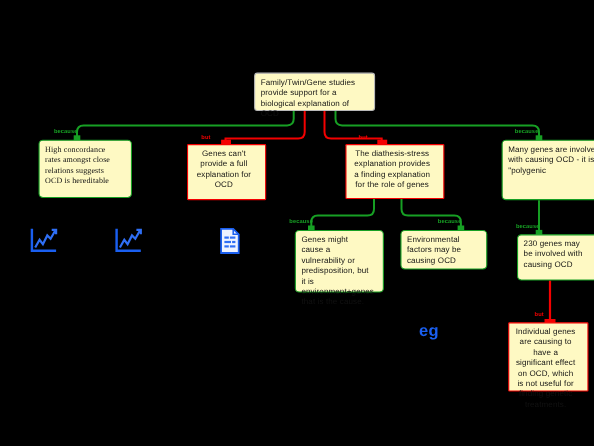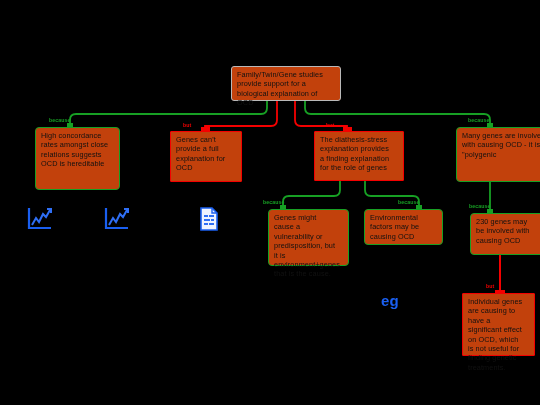--- a/index.html
+++ b/index.html
@@ -16,35 +16,36 @@
   }
   #canvas {
     position: absolute;
     left: 0; top: 0;
     width: 540px;
     height: 405px;
   }
   .node {
     position: absolute;
     box-sizing: border-box;
-    background: #c2410c;
+    background: #fef9c3;
     color: #111111;
     font-size: 7.3px;
     line-height: 9.4px;
     padding: 3px 10px 3px 5px;
     border-radius: 4px;
     z-index: 5;
     letter-spacing: 0.1px;
   }
   .node.green {
     border: 1.6px solid #17a024;
   }
   .node.red {
     border: 1.6px solid #f40000;
     border-radius: 1px;
+    text-align: center;
   }
   .node.plain {
     border: 1px solid #b9b9b9;
     border-radius: 3px;
   }
   .connector-label {
     position: absolute;
     font-size: 5.2px;
     font-weight: bold;
     letter-spacing: 0.1px;
@@ -110,21 +111,21 @@
 <div class="connector-label green" style="left:263px; top:199px;">because</div>
 
 <div class="connector-label green" style="left:398px; top:199px;">because</div>
 
 <div class="connector-label green" style="left:469px; top:203px;">because</div>
 
 <div class="connector-label red" style="left:486px; top:283px;">but</div>
 
 <div class="node plain" style="left:231px; top:66px; width:110px; height:35px;">Family/Twin/Gene studies provide support for a biological explanation of OCD</div>
 
-<div class="node green" style="left:35px; top:127px; width:85px; height:63px;">High concordance rates amongst close relations suggests OCD is hereditable</div>
+<div class="node green" style="left:35px; top:127px; width:85px; height:53px;font-family:Liberation Serif, serif;">High concordance rates amongst close relations suggests OCD is hereditable</div>
 
 <div class="node red" style="left:170px; top:131px; width:72px; height:51px;">Genes can't provide a full explanation for OCD</div>
 
 <div class="node red" style="left:314px; top:131px; width:90px; height:50px;">The diathesis-stress explanation provides a finding explanation for the role of genes</div>
 
 <div class="node green" style="left:456px; top:127px; width:101px; height:55px;">Many genes are involved with causing OCD - it is "polygenic</div>
 
 <div class="node green" style="left:268px; top:209px; width:81px; height:57px;">Genes might cause a vulnerability or predisposition, but it is environment+genes that is the cause.</div>
 
 <div class="node green" style="left:364px; top:209px; width:79px; height:36px;">Environmental factors may be causing OCD</div>

